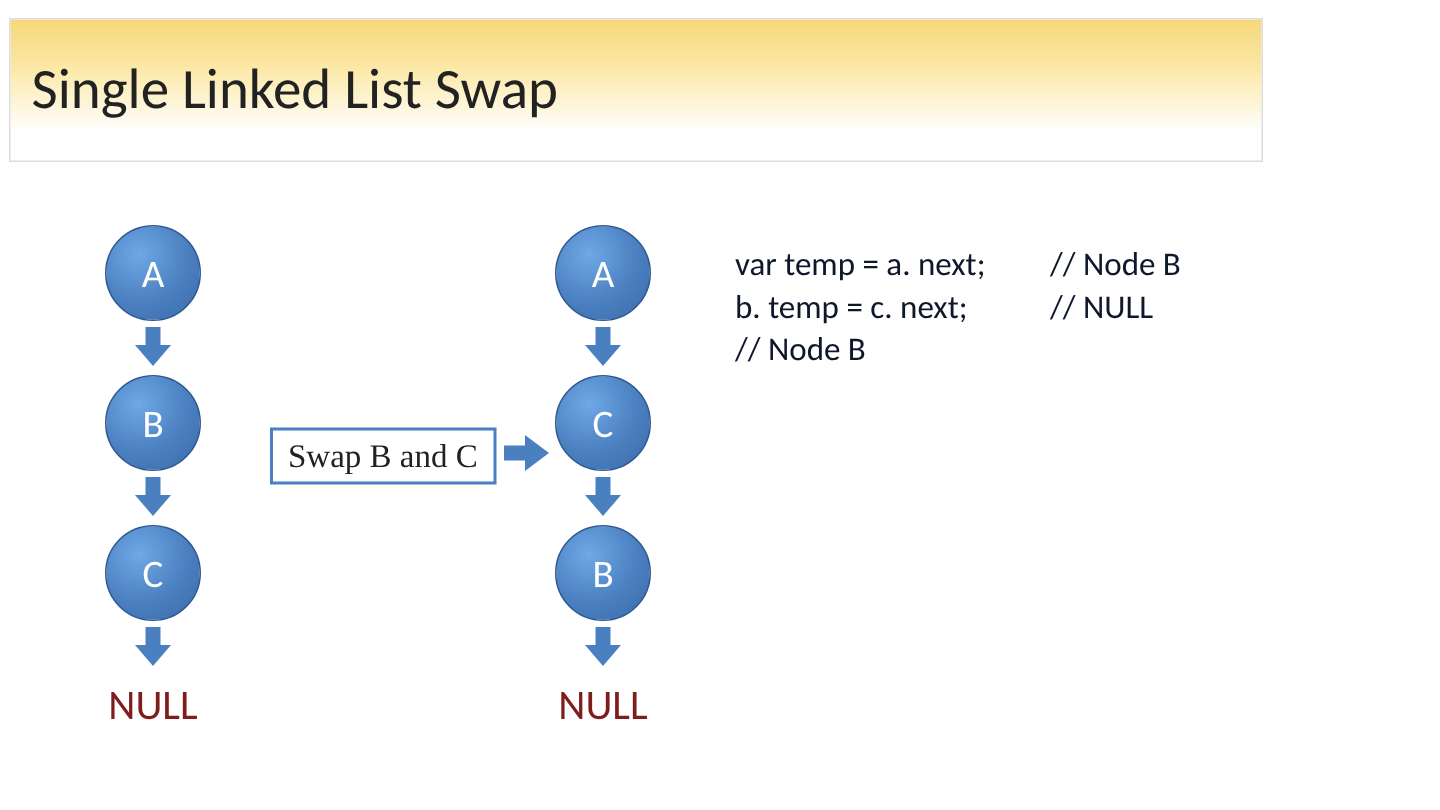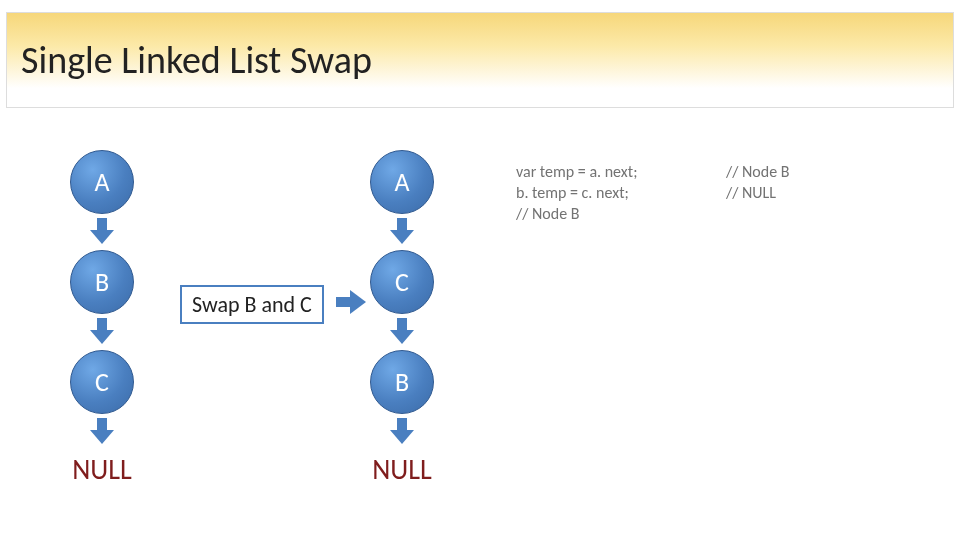--- a/index.html
+++ b/index.html
@@ -10,21 +10,21 @@
     font-family: "Segoe UI", "Calibri", Arial, sans-serif;
     background: #fff;
     position: relative;
     overflow: hidden;
   }
 
   .title-banner {
     position: absolute;
     left: 6px;
     top: 12px;
-    width: 948px;
+    width: 836px;
     height: 96px;
     background: linear-gradient(to bottom, #f6d77a 0%, #fce9a8 35%, #ffffff 80%);
     border: 1px solid #ddd;
     display: flex;
     align-items: center;
     padding-left: 14px;
   }
   .title-banner span {
     font-size: 38px;
     color: #222;
@@ -100,20 +100,21 @@
 
   .swap-box {
     position: absolute;
     left: 180px;
     top: 145px;
     border: 2px solid #4A7FC0;
     background: #fff;
     padding: 4px 10px;
     font-size: 22px;
     color: #222;
+    font-family: Liberation Serif, serif;
   }
 
   .right-arrow {
     position: absolute;
     left: 336px;
     top: 150px;
     width: 32px;
     height: 24px;
   }
   .right-arrow::before {
@@ -134,24 +135,24 @@
     transform: translateY(-50%);
     width: 0;
     height: 0;
     border-top: 12px solid transparent;
     border-bottom: 12px solid transparent;
     border-left: 16px solid #4A7FC0;
   }
 
   .code-block {
     position: absolute;
-    left: 516px;
+    left: 490px;
     top: 22px;
-    font-size: 16px;
-    color: #737373;
+    font-size: 22px;
+    color: #0f172a;
     line-height: 1.3;
     white-space: nowrap;
   }
   .code-line { display: flex; }
   .code-stmt { width: 210px; }
   .code-comment { }
 </style>
 </head>
 <body>
 

